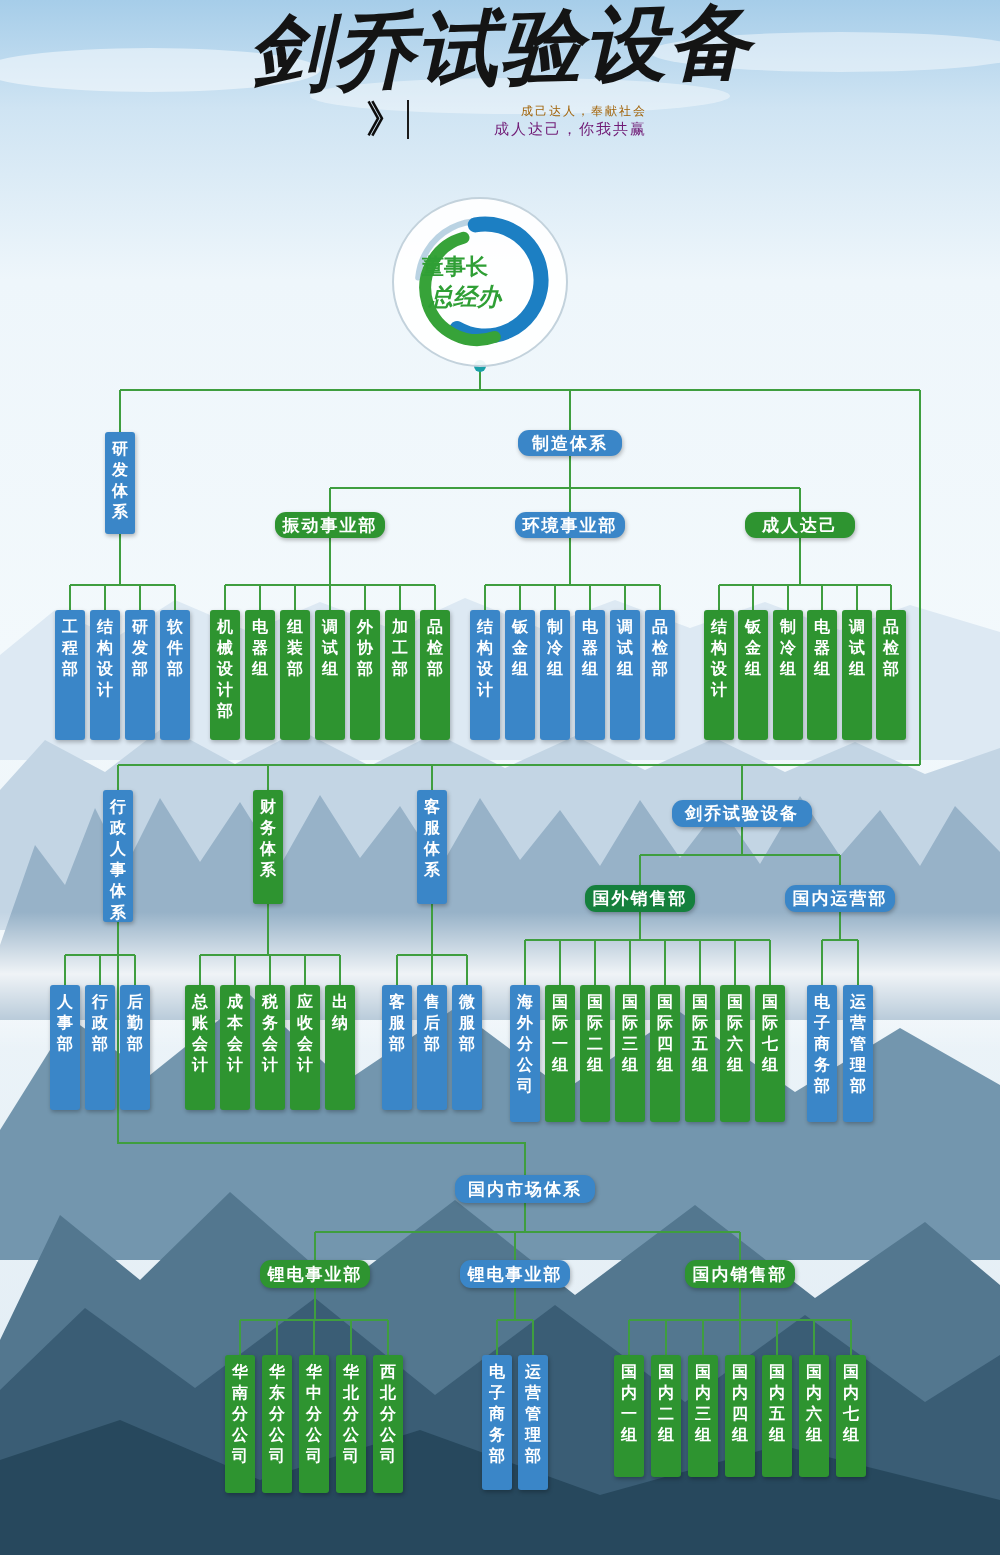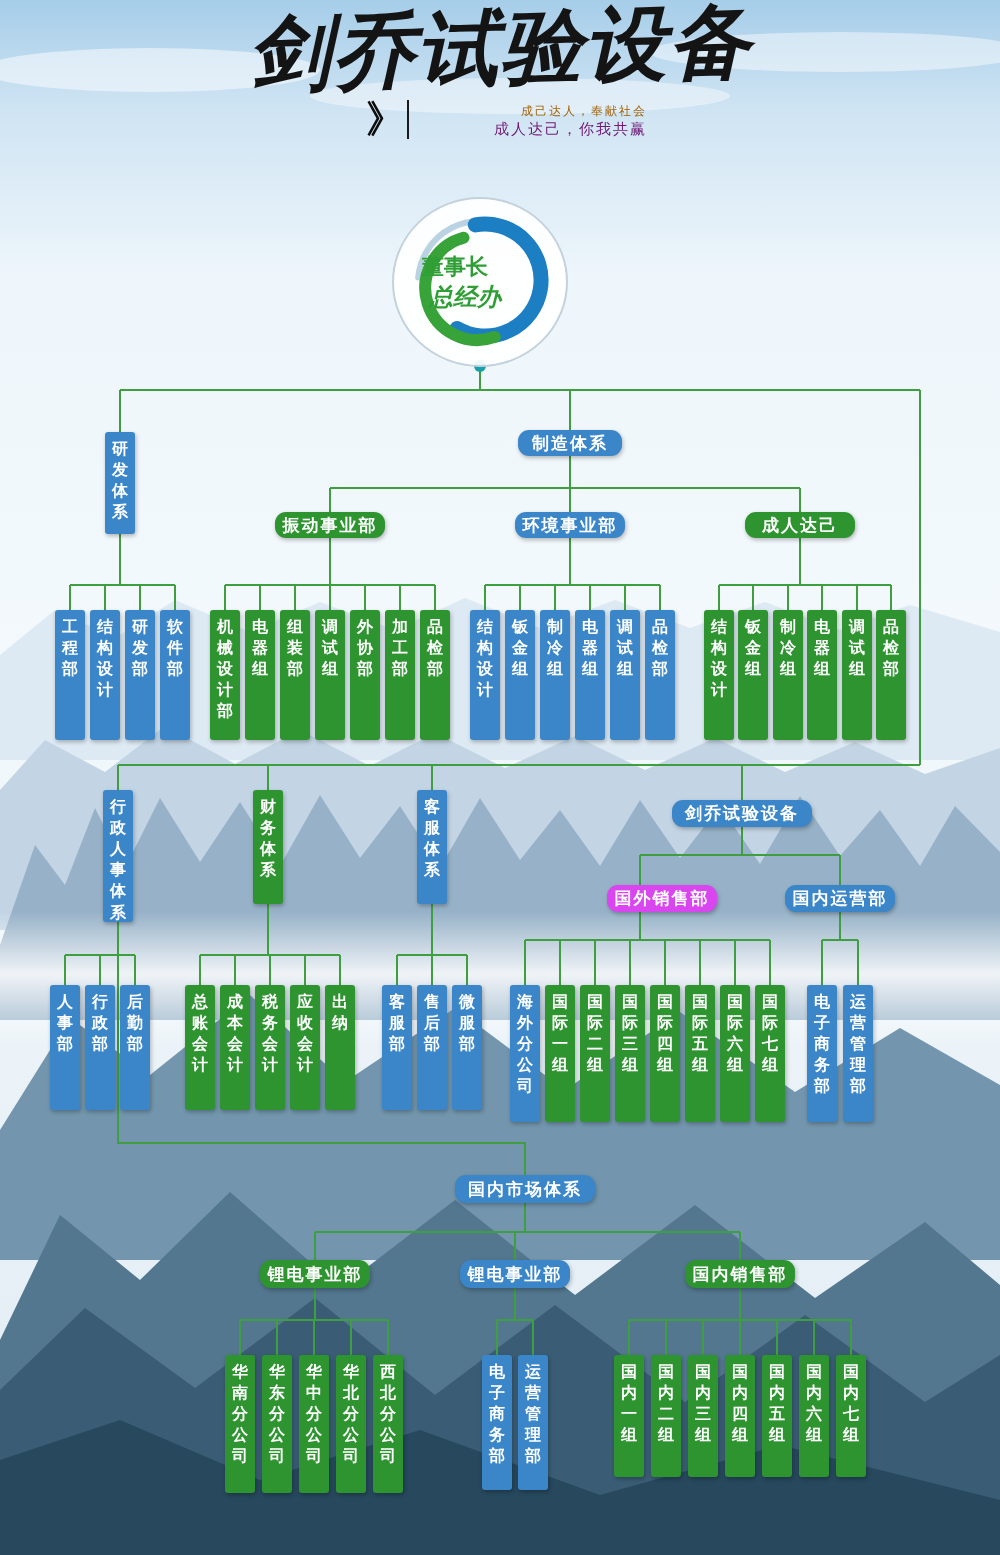--- a/index.html
+++ b/index.html
@@ -353,21 +353,21 @@
       </div>
       <div class="node vert" style="left: 417px; top: 790px; width: 30px; height: 114px; background: rgb(58, 134, 200);">
         <span class="node-label">客
 服
 体
 系</span>
       </div>
       <div class="node horiz" style="left: 672px; top: 800px; width: 140px; height: 27px; background: rgb(58, 134, 200);">
         <span class="node-label">剑乔试验设备</span>
       </div>
-      <div class="node horiz" style="left: 607px; top: 885px; width: 110px; height: 27px; background: #d946ef;">
+      <div class="node horiz" style="left: 585px; top: 885px; width: 110px; height: 27px; background: #15803d;">
         <span class="node-label">国外销售部</span>
       </div>
       <div class="node horiz" style="left: 785px; top: 885px; width: 110px; height: 27px; background: rgb(58, 134, 200);">
         <span class="node-label">国内运营部</span>
       </div>
       <div class="node vert" style="left: 50px; top: 985px; width: 30px; height: 125px; background: rgb(58, 134, 200);">
         <span class="node-label">人
 事
 部</span>
       </div>

